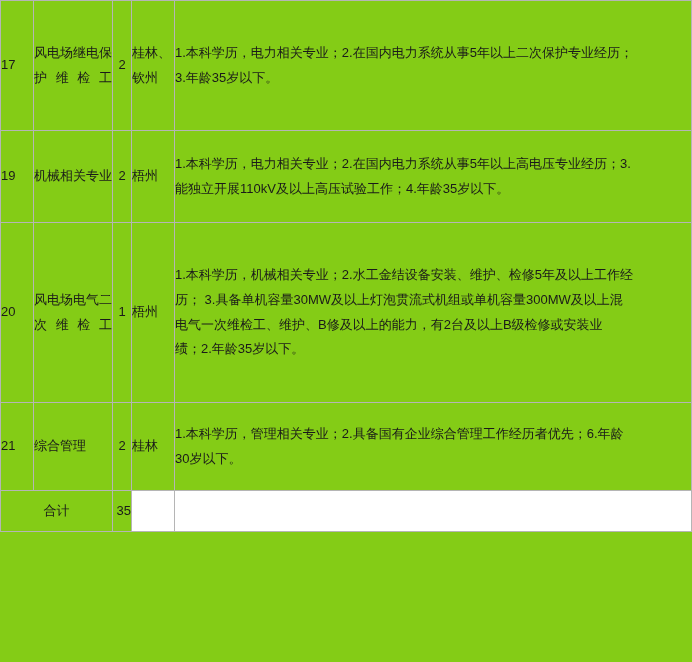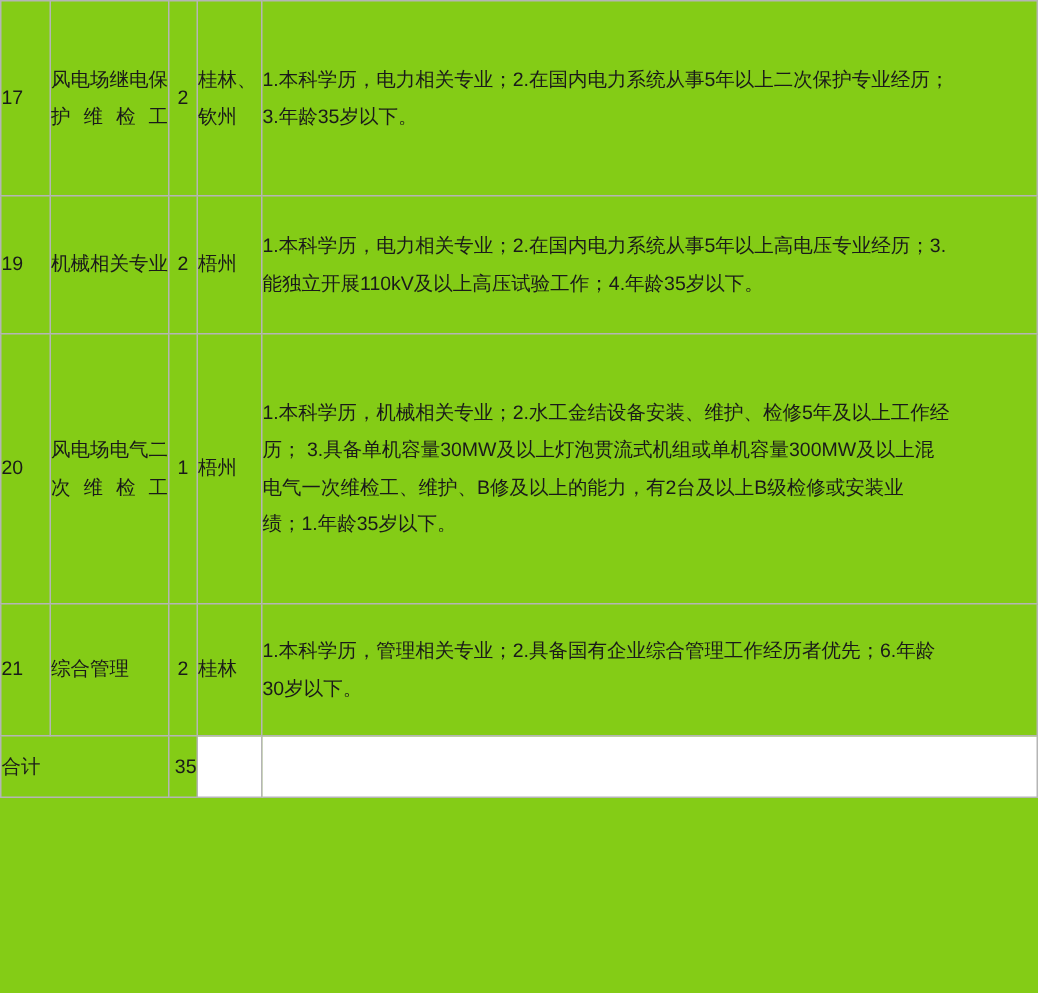--- a/index.html
+++ b/index.html
@@ -65,20 +65,21 @@
     text-align: justify;
     vertical-align: middle;
   }
   .req-line {
     display: block;
   }
   td.total-label {
     padding-left: 4px;
     font-size: 13px;
     height: 40px;
+    text-align: center;
   }
   td.total-count {
     text-align: right;
     font-size: 13px;
   }
   td.blank {
     background: #ffffff;
   }
 </style>
 </head>
@@ -113,21 +114,21 @@
 
       <tr style="height:180px;">
         <td class="col-no">20</td>
         <td class="col-post">风电场电气二次维检工</td>
         <td class="col-count">1</td>
         <td class="col-place">梧州</td>
         <td class="col-req">
           <span class="req-line">1.本科学历，机械相关专业；2.水工金结设备安装、维护、检修5年及以上工作经</span>
           <span class="req-line">历； 3.具备单机容量30MW及以上灯泡贯流式机组或单机容量300MW及以上混</span>
           <span class="req-line">电气一次维检工、维护、B修及以上的能力，有2台及以上B级检修或安装业</span>
-          <span class="req-line">绩；1.年龄35岁以下。</span>
+          <span class="req-line">绩；2.年龄35岁以下。</span>
         </td>
       </tr>
 
       <tr style="height:88px;margin-left:23px;">
         <td class="col-no">21</td>
         <td class="col-post" style="text-align-last:left;">综合管理</td>
         <td class="col-count">2</td>
         <td class="col-place">桂林</td>
         <td class="col-req">
           <span class="req-line">1.本科学历，管理相关专业；2.具备国有企业综合管理工作经历者优先；6.年龄</span>

